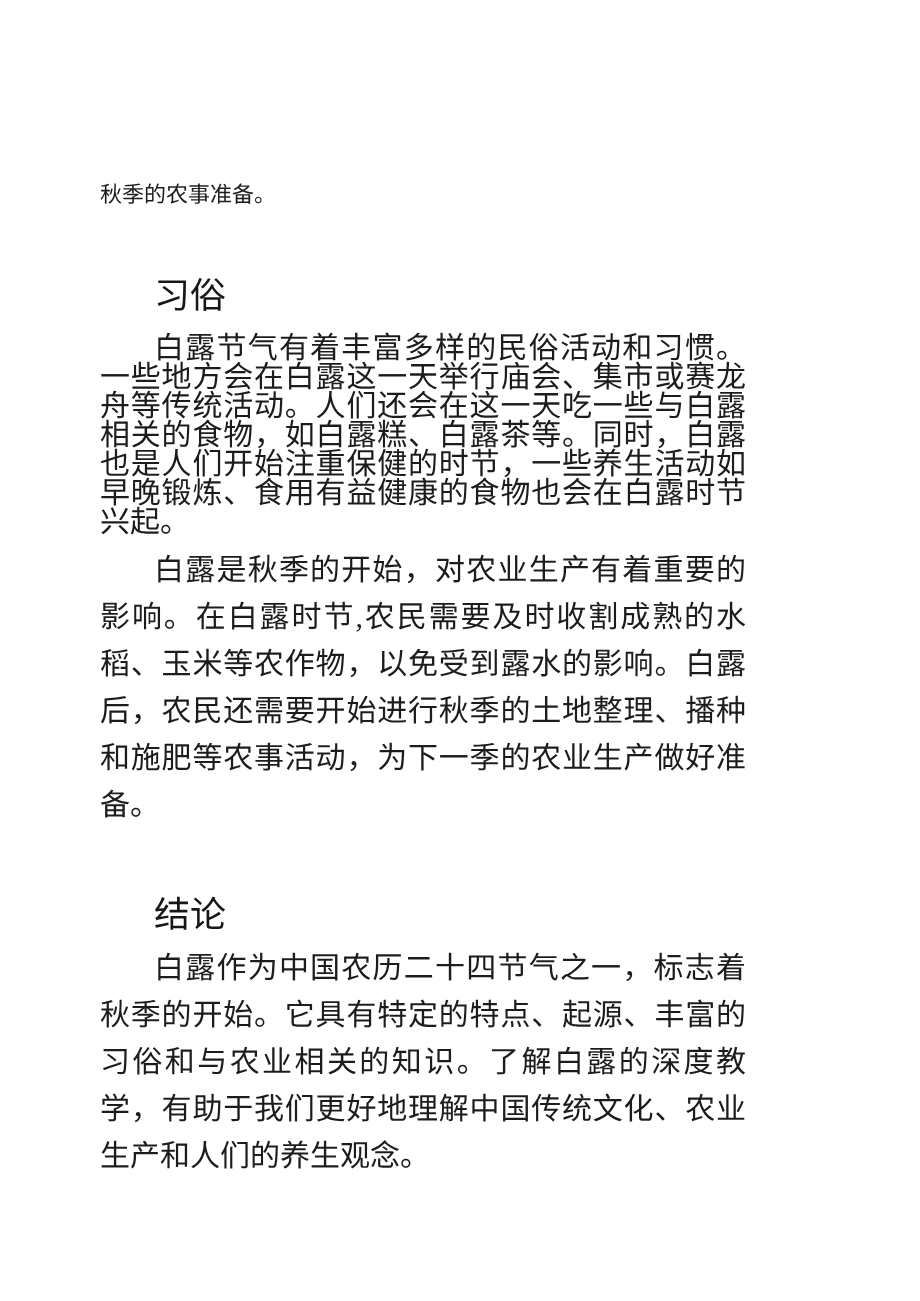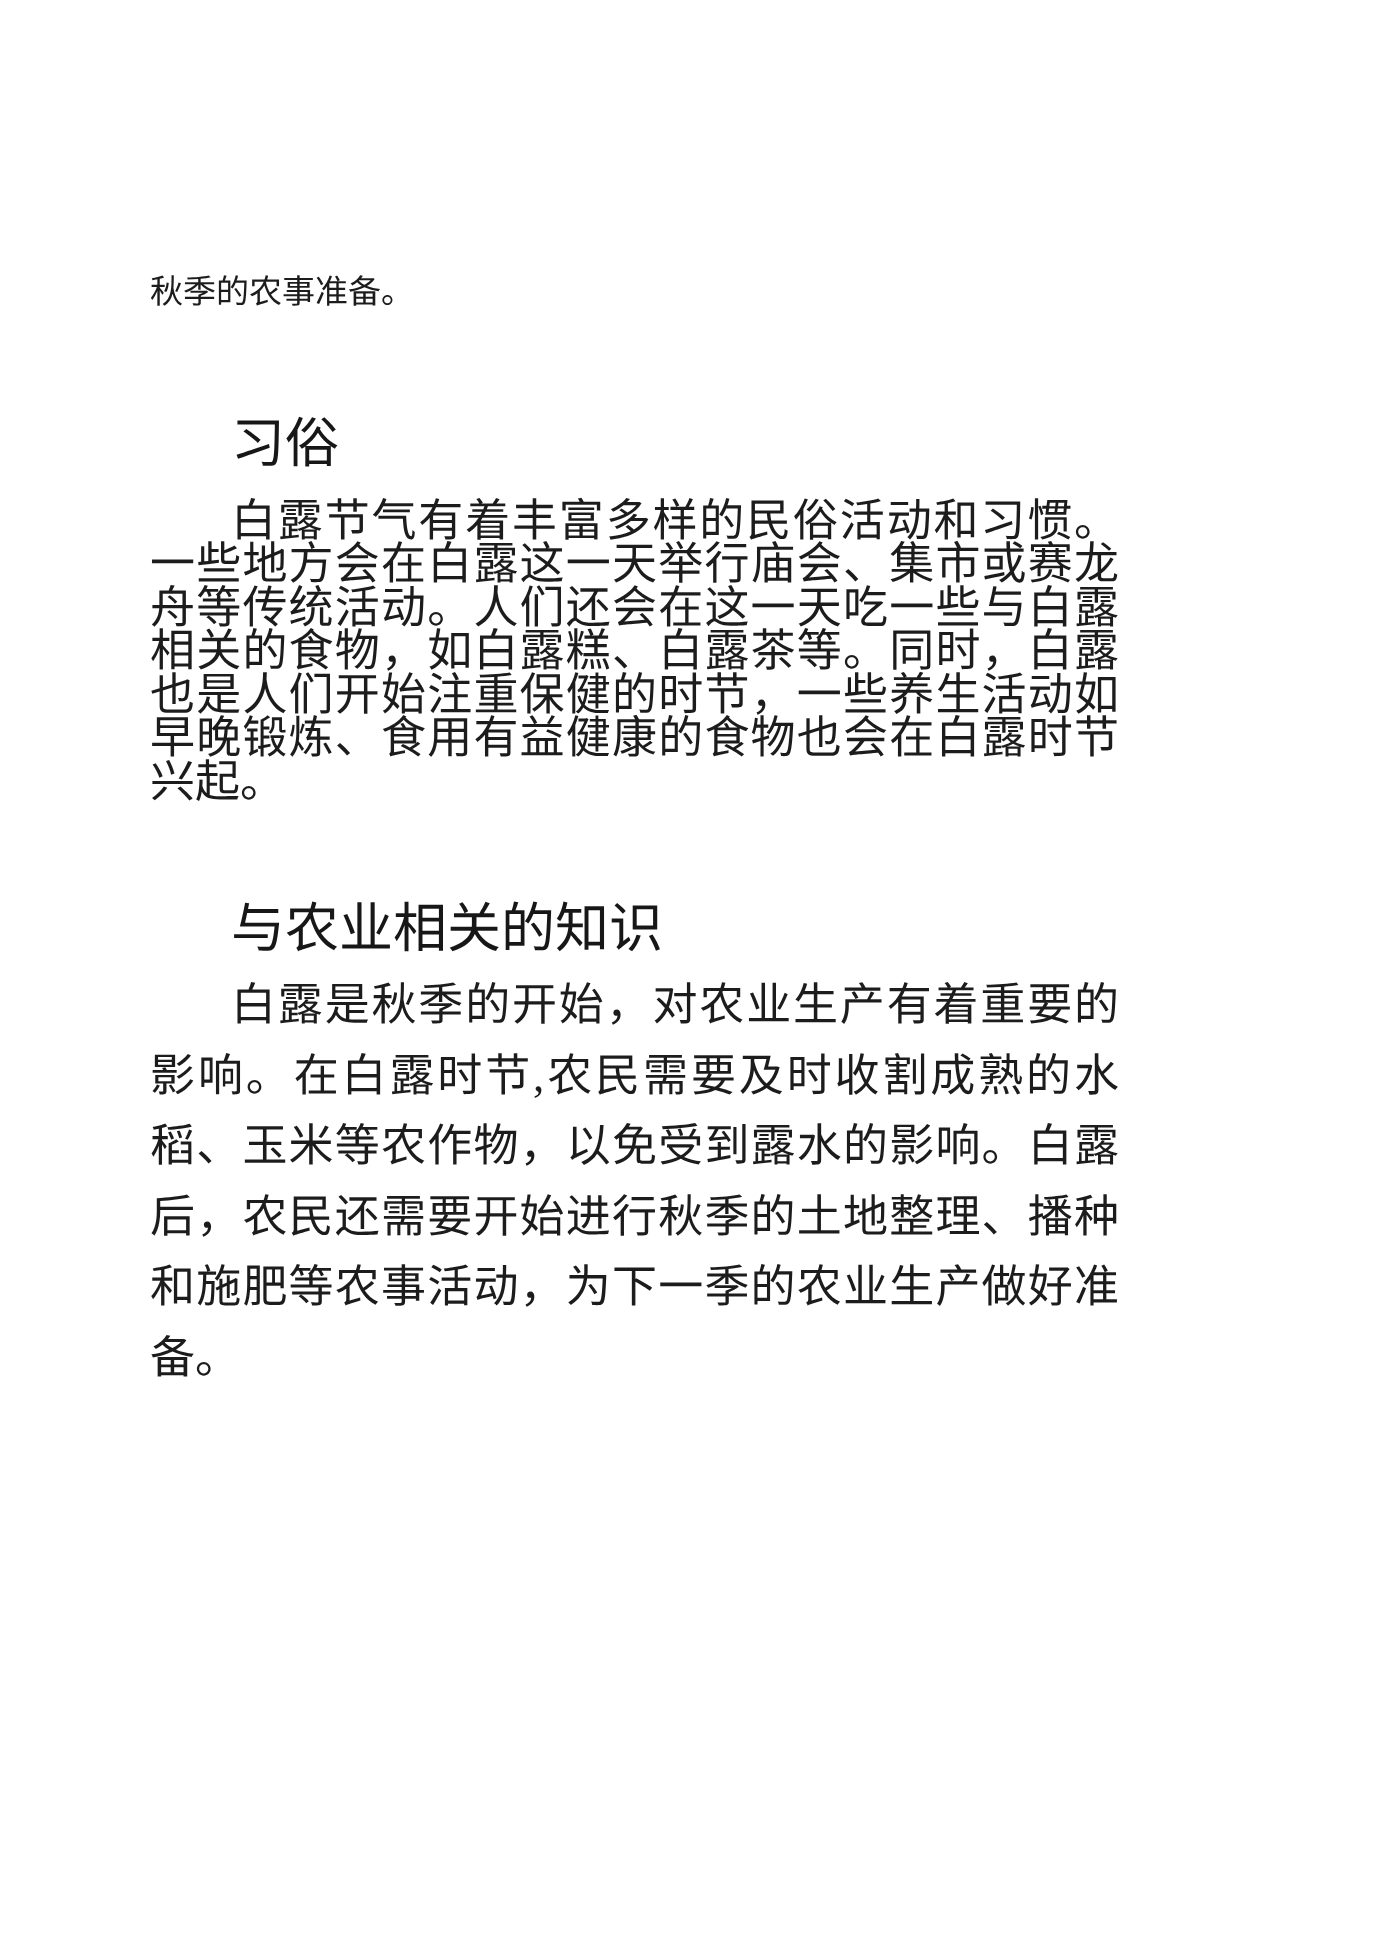--- a/index.html
+++ b/index.html
@@ -58,18 +58,21 @@
 <div class="page">
 
   <p class="orphan-line">秋季的农事准备。</p>
 
   <div>
     <div class="section-heading">习俗</div>
     <p class="body-para">白露节气有着丰富多样的民俗活动和习惯。一些地方会在白露这一天举行庙会、集市或赛龙舟等传统活动。人们还会在这一天吃一些与白露相关的食物，如白露糕、白露茶等。同时，白露也是人们开始注重保健的时节，一些养生活动如早晚锻炼、食用有益健康的食物也会在白露时节兴起。</p>
   </div>
 
   <div>
-    <div class="section-heading h-agri">与农业相关的知识</div>
     <p class="body-para loose">白露是秋季的开始，对农业生产有着重要的影响。在白露时节,农民需要及时收割成熟的水稻、玉米等农作物，以免受到露水的影响。白露后，农民还需要开始进行秋季的土地整理、播种和施肥等农事活动，为下一季的农业生产做好准备。</p>
   </div>
 
+  <div>
+    <div class="section-heading h-concl">结论</div>
+    <p class="body-para loose-concl">白露作为中国农历二十四节气之一，标志着秋季的开始。它具有特定的特点、起源、丰富的习俗和与农业相关的知识。了解白露的深度教学，有助于我们更好地理解中国传统文化、农业生产和人们的养生观念。</p>
+  </div>
 
 </div>
 
 </body></html>

